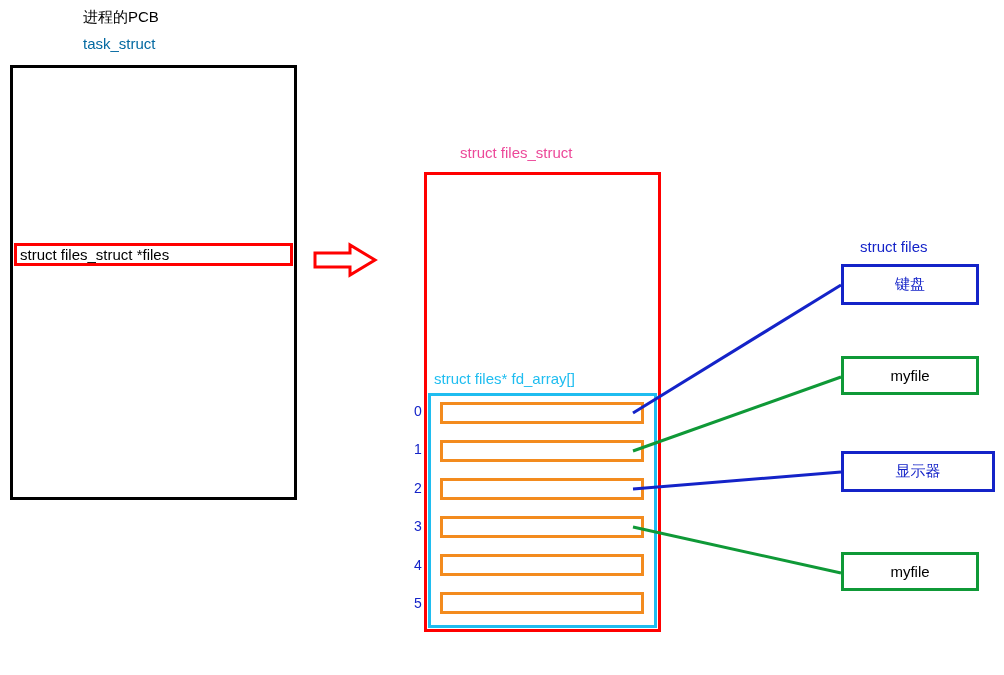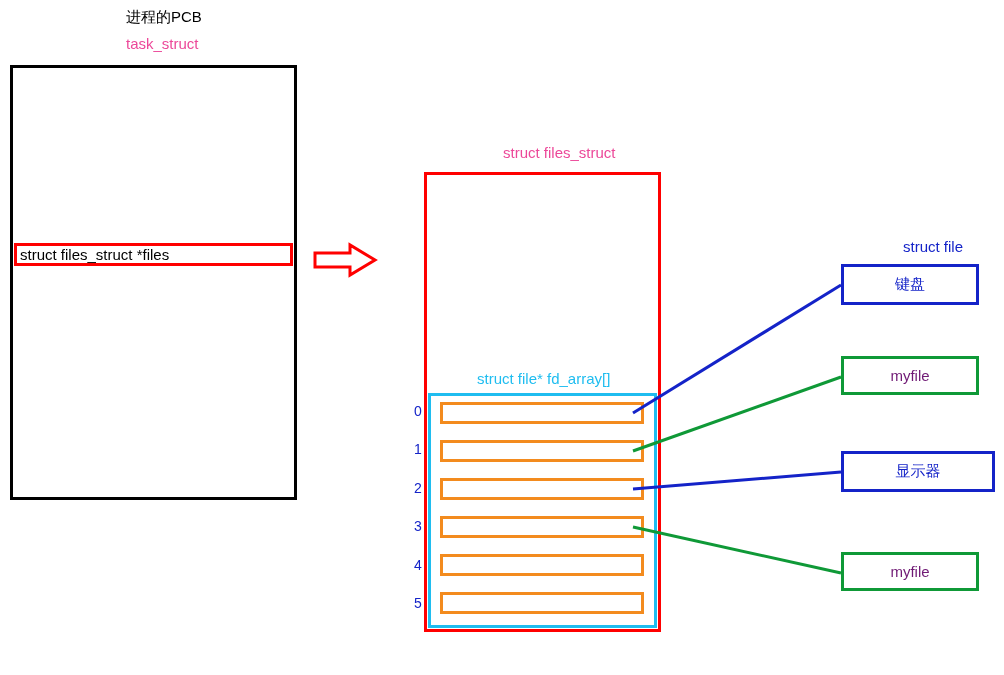--- a/index.html
+++ b/index.html
@@ -7,21 +7,20 @@
       font-family: "Comic Sans MS", "Segoe Script", cursive, sans-serif;
       background: #fff;
       width: 1004px;
       height: 675px;
       position: relative;
     }
     .label {
       position: absolute;
       font-size: 15px;
       white-space: nowrap;
-      margin-left: 43px;
     }
     .box {
       position: absolute;
       background: transparent;
     }
     
     .pcb-box {
       border: 3px solid #000;
     }
     
@@ -58,70 +57,70 @@
     
     .file-box {
       border: 3px solid #1423c8;
       text-align: center;
       padding: 8px 0;
       font-size: 15px;
       color: #1423c8;
     }
     .file-box.green {
       border-color: #0f9937;
-      color: #701a75;
+      color: #000000;
     }
     
     .connectors {
       position: absolute;
       top: 0; left: 0;
       width: 1004px;
       height: 675px;
       pointer-events: none;
     }
   </style>
 </head>
 <body>
 
 <div class="label" style="left:83px; top:8px; color:#000;">进程的PCB</div>
-<div class="label" style="left:83px; top:35px; color:#ec4899;">task_struct</div>
+<div class="label" style="left:83px; top:35px; color:#0369a1;">task_struct</div>
 
 <div class="box pcb-box" style="left:10px; top:65px; width:287px; height:435px;"></div>
 
 <div class="member-row" style="left:14px; top:243px; width:279px;">struct files_struct *files</div>
 
 <svg class="arrow-svg" style="left:310px; top:240px;" width="75" height="40">
   <g fill="none" stroke="#ff0000" stroke-width="3">
     <path d="M 5 13 L 40 13 L 40 5 L 65 20 L 40 35 L 40 27 L 5 27 Z" fill="#fff"></path>
   </g>
 </svg>
 
 <div class="label" style="left:460px; top:144px; color:#ec4899;">struct files_struct</div>
 
 <div class="box files-struct-box" style="left:424px; top:172px; width:237px; height:460px;"></div>
 
-<div class="label" style="left:434px; top:370px; color:#1fbdf0;">struct file* fd_array[]</div>
+<div class="label" style="left:434px; top:370px; color:#1fbdf0;">struct files* fd_array[]</div>
 
 <div class="box fd-array-box" style="left:428px; top:393px; width:229px; height:235px;"></div>
 
 <div class="fd-index" style="left:414px; top:403px;">0</div>
 <div class="fd-index" style="left:414px; top:441px;">1</div>
 <div class="fd-index" style="left:414px; top:480px;">2</div>
 <div class="fd-index" style="left:414px; top:518px;">3</div>
 <div class="fd-index" style="left:414px; top:557px;">4</div>
 <div class="fd-index" style="left:414px; top:595px;">5</div>
 
 <div class="fd-slot" style="left:440px; top:402px; width:204px;"></div>
 <div class="fd-slot" style="left:440px; top:440px; width:204px;"></div>
 <div class="fd-slot" style="left:440px; top:478px; width:204px;"></div>
 <div class="fd-slot" style="left:440px; top:516px; width:204px;"></div>
 <div class="fd-slot" style="left:440px; top:554px; width:204px;"></div>
 <div class="fd-slot" style="left:440px; top:592px; width:204px;"></div>
 
-<div class="label" style="left:860px; top:238px; color:#1423c8;">struct file</div>
+<div class="label" style="left:860px; top:238px; color:#1423c8;">struct files</div>
 
 <div class="box file-box" style="left:841px; top:264px; width:138px;">键盘</div>
 <div class="box file-box green" style="left:841px; top:356px; width:138px;">myfile</div>
 <div class="box file-box" style="left:841px; top:451px; width:154px;">显示器</div>
 <div class="box file-box green" style="left:841px; top:552px; width:138px;">myfile</div>
 
 <svg class="connectors">
 
   <line x1="633" y1="413" x2="841" y2="285" stroke="#1423c8" stroke-width="3"></line>
 

